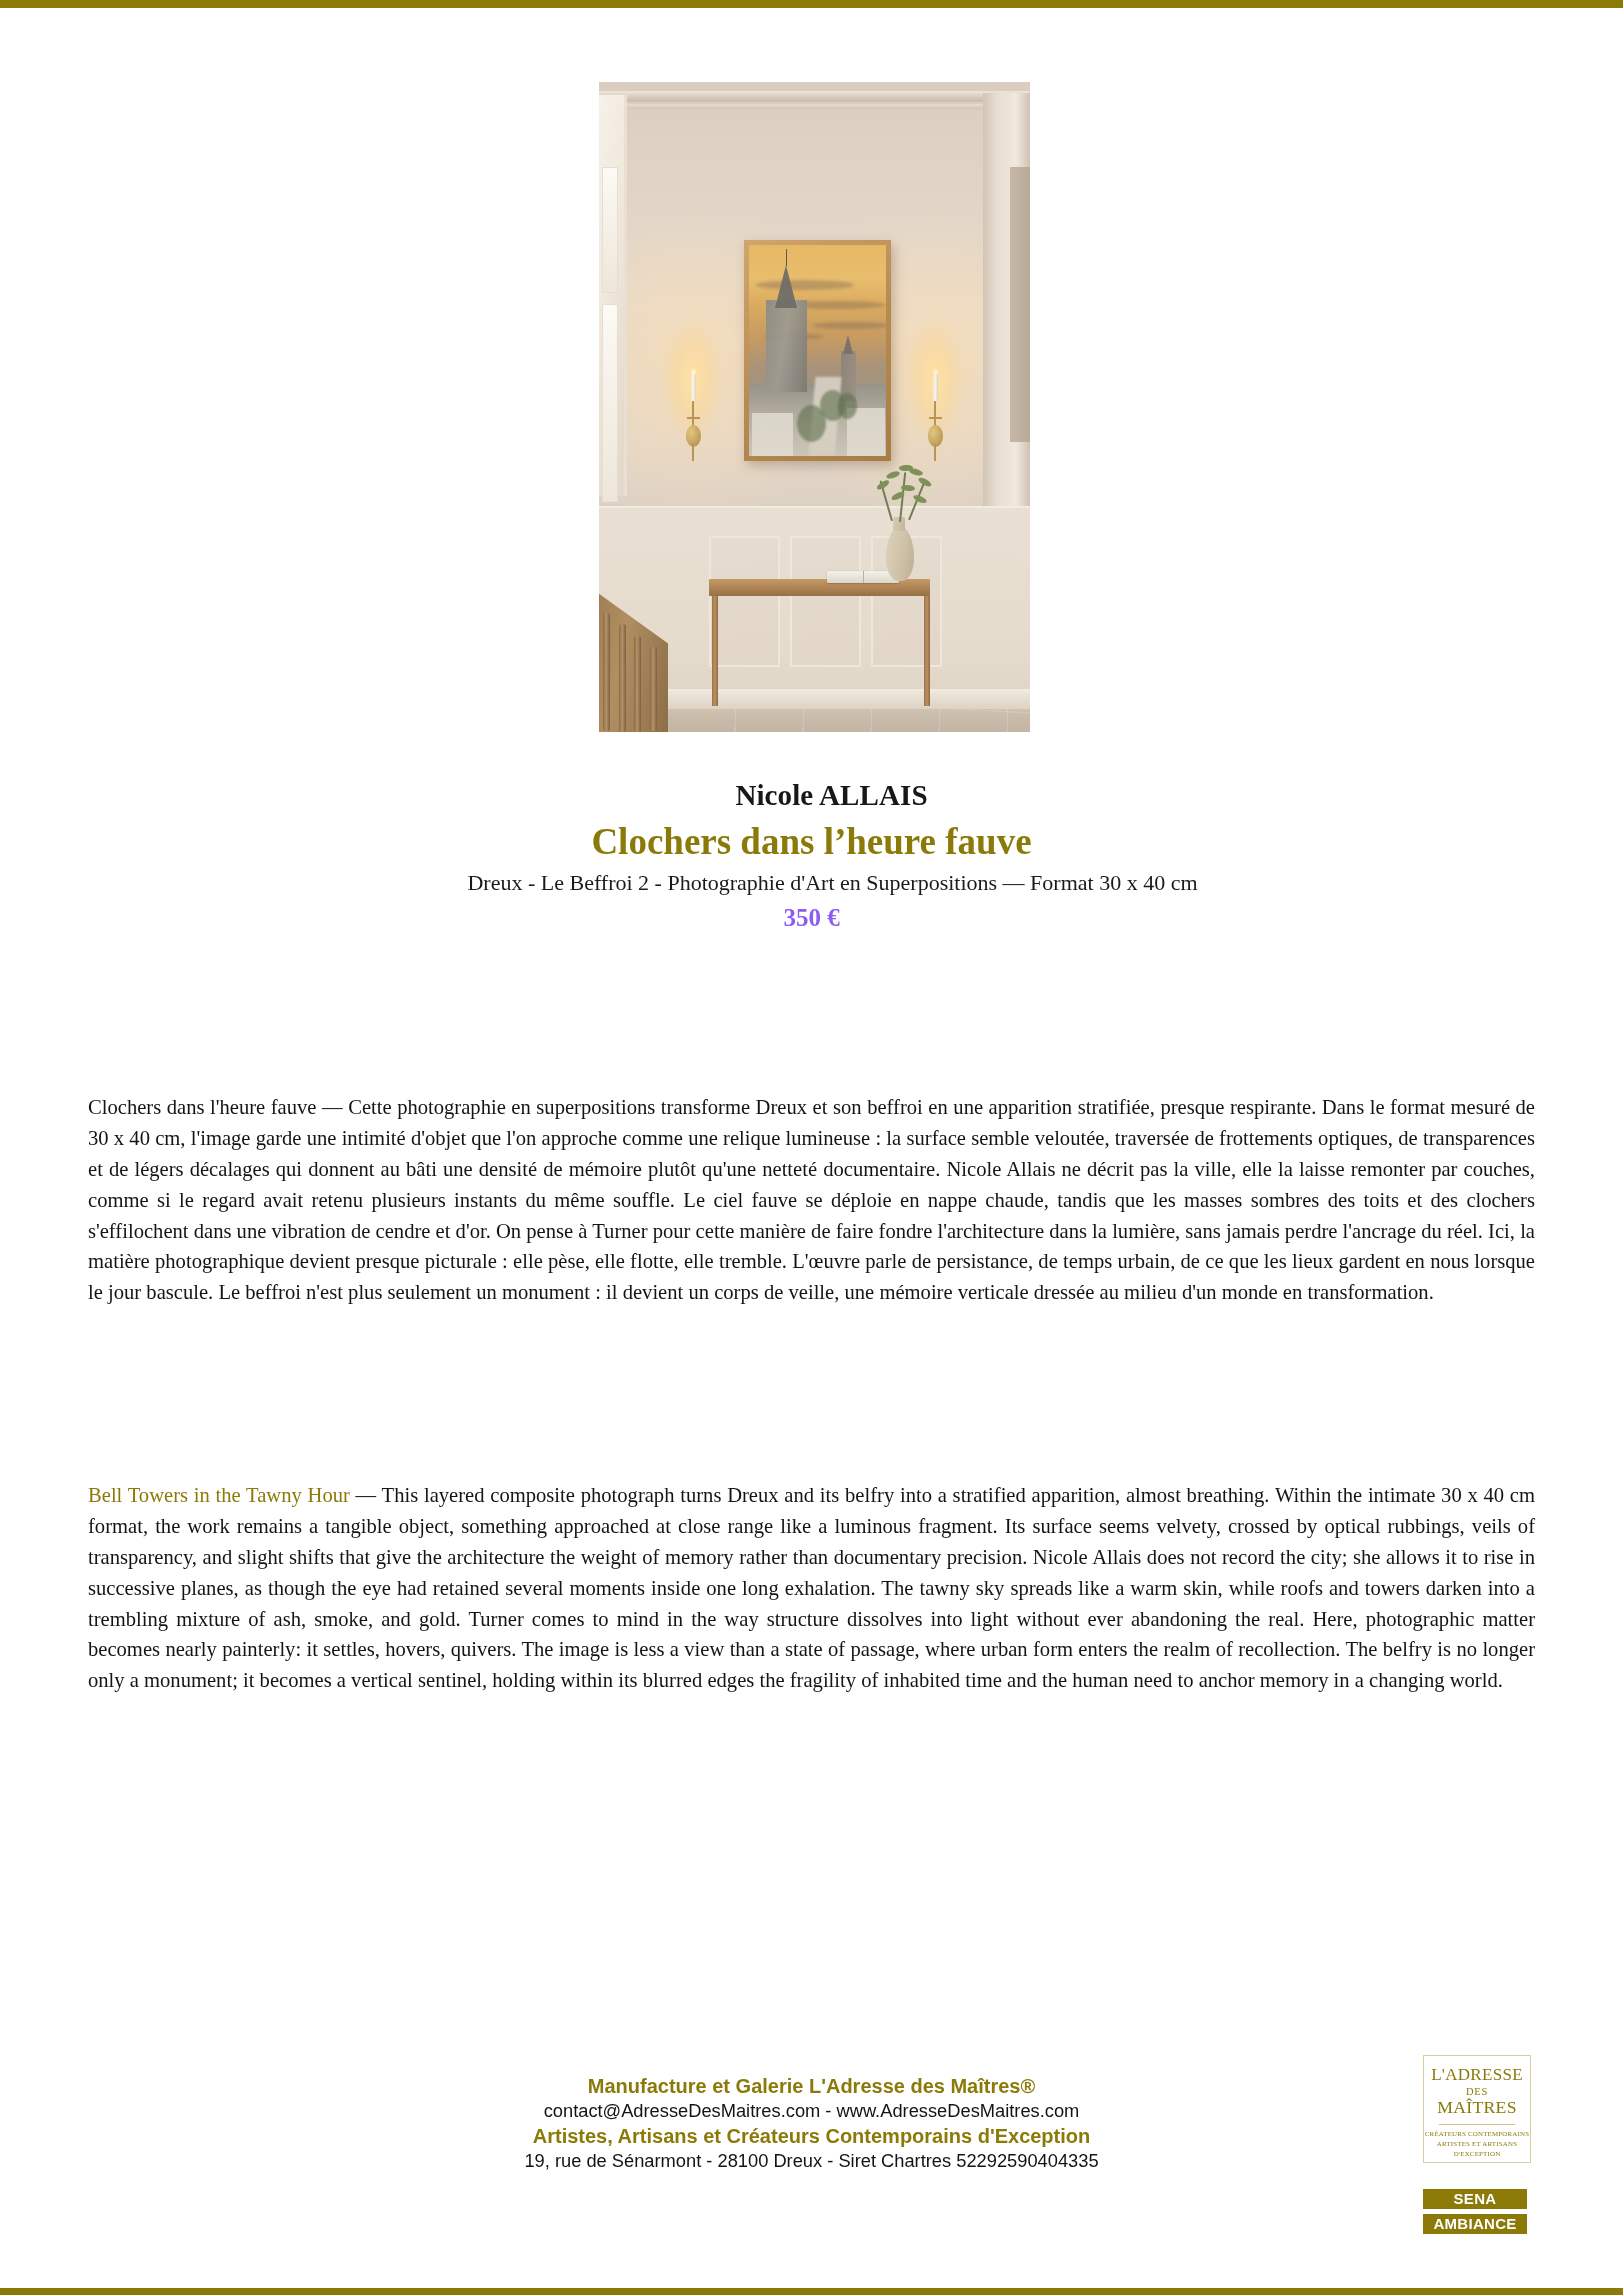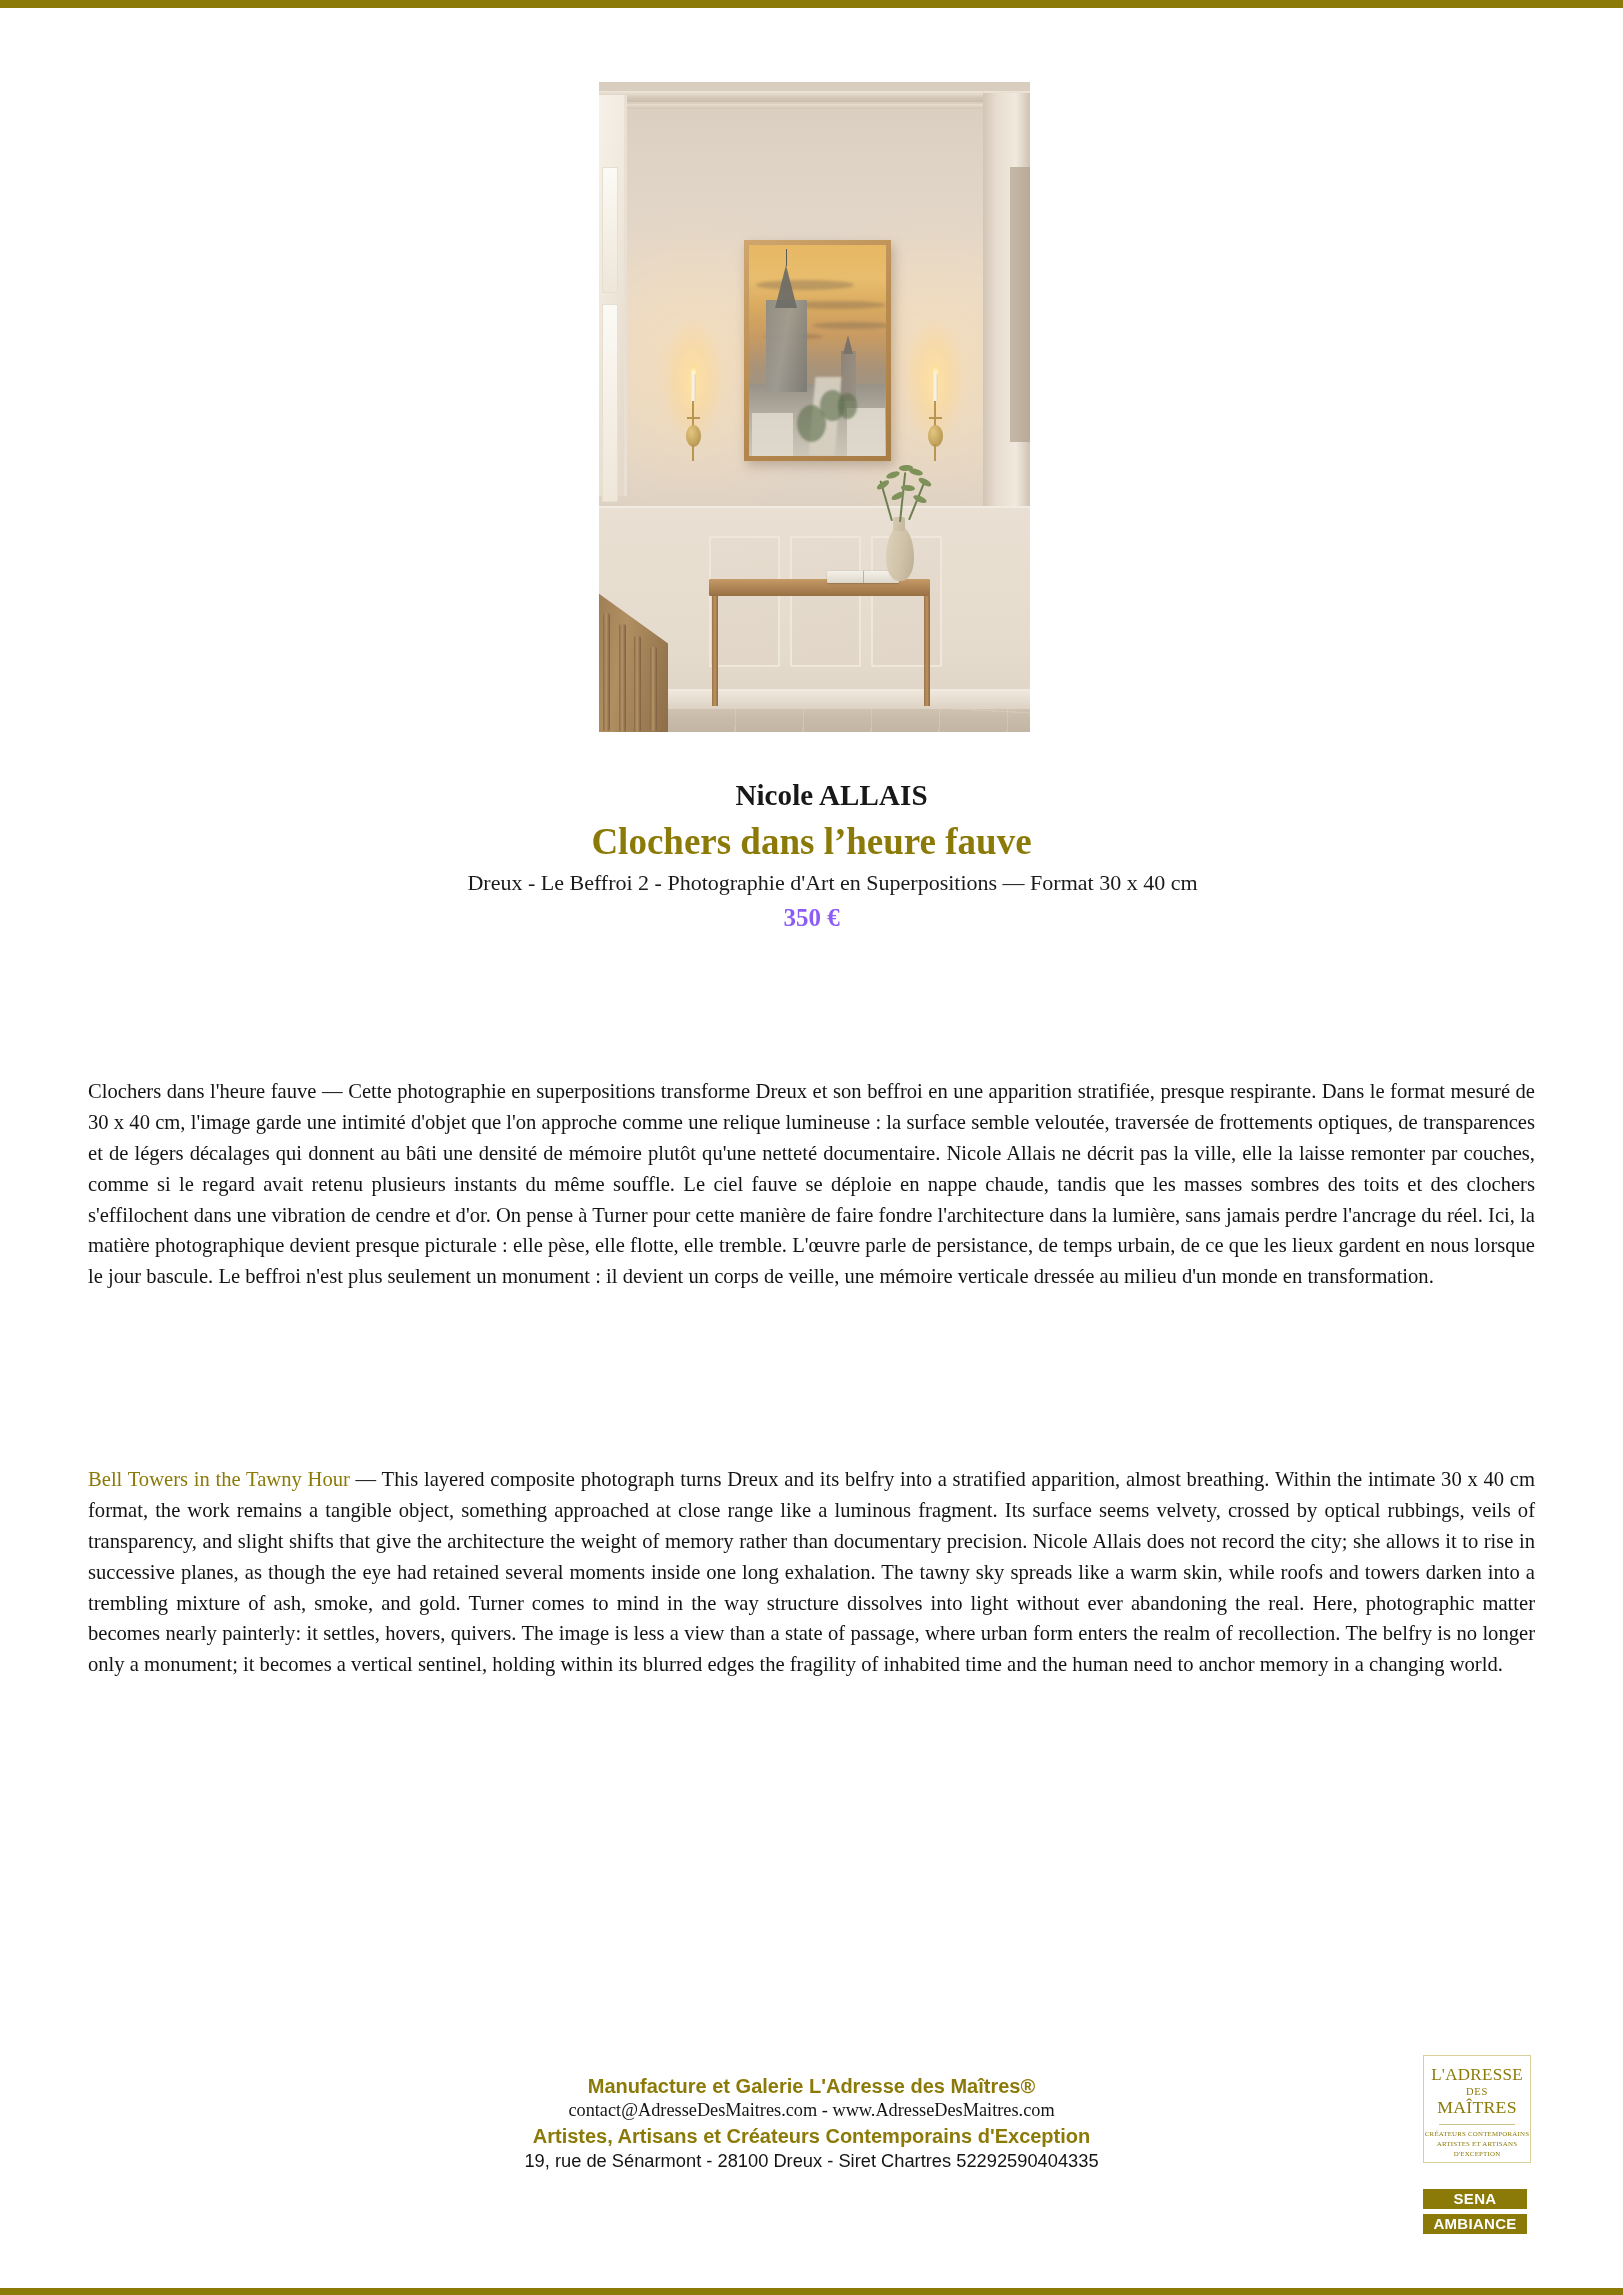--- a/index.html
+++ b/index.html
@@ -278,37 +278,38 @@
 
   
   .copy {
     position: absolute;
     left: 88px;
     width: 1447px;
     font-size: 20.6px;
     line-height: 1.50;
     color: #141414;
     text-align: justify;
+    margin-top: 16px;
   }
   .copy.fr { top: 1076px; }
   .copy.en { top: 1464px; }
   .lead-en { color: #8b7a08; }
 
   
   .footer {
     position: absolute;
     left: 0; width: 1623px;
     top: 2073px;
     text-align: center;
     font-family: "Liberation Sans", sans-serif;
     color: #151515;
   }
   .footer .fline { line-height: 1.30; }
   .footer .f1 { font-size: 20px; font-weight: bold; color: #8b7a08; }
-  .footer .f2 { font-size: 18.3px; color: #141414; font-family: Liberation Serif, serif; }
+  .footer .f2 { font-size: 18.3px; color: #141414; }
   .footer .f3 { font-size: 20px; font-weight: bold; color: #8b7a08; }
   .footer .f4 { font-size: 18.3px; color: #141414; }
 
   
   .badge {
     position: absolute;
     left: 1423px; top: 2055px;
     width: 108px; height: 108px;
     border: 1.3px solid #d9cf9c;
     background: #ffffff;

